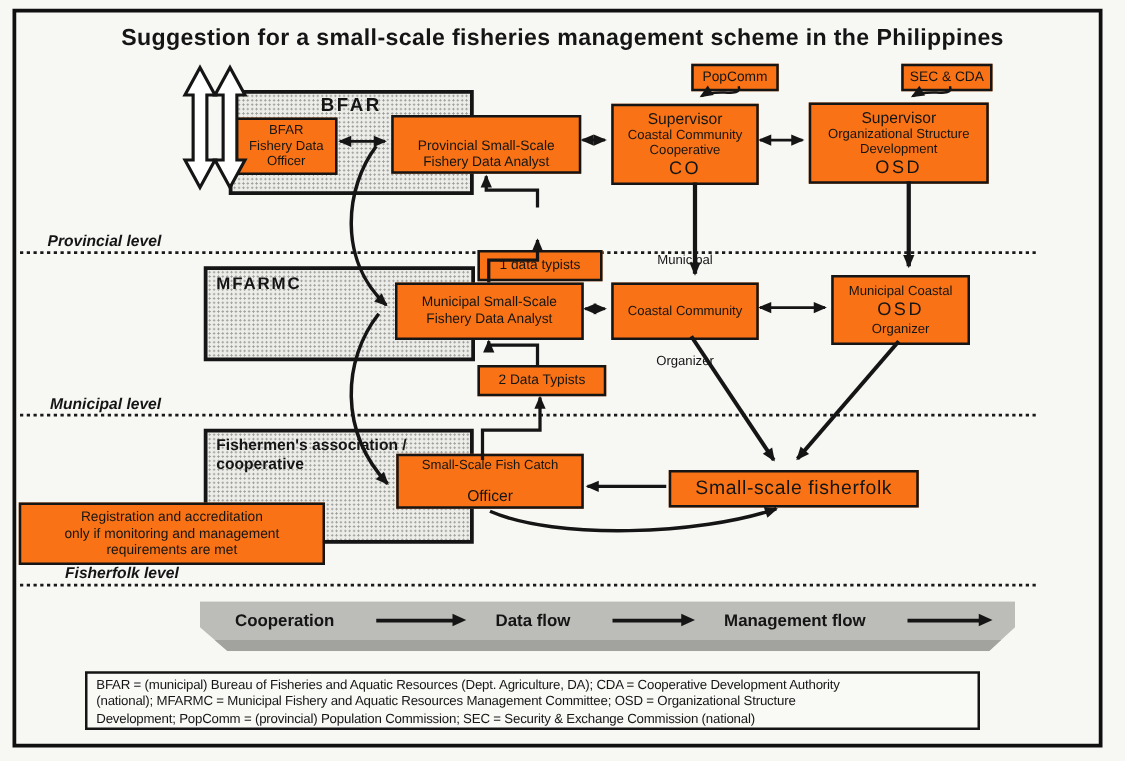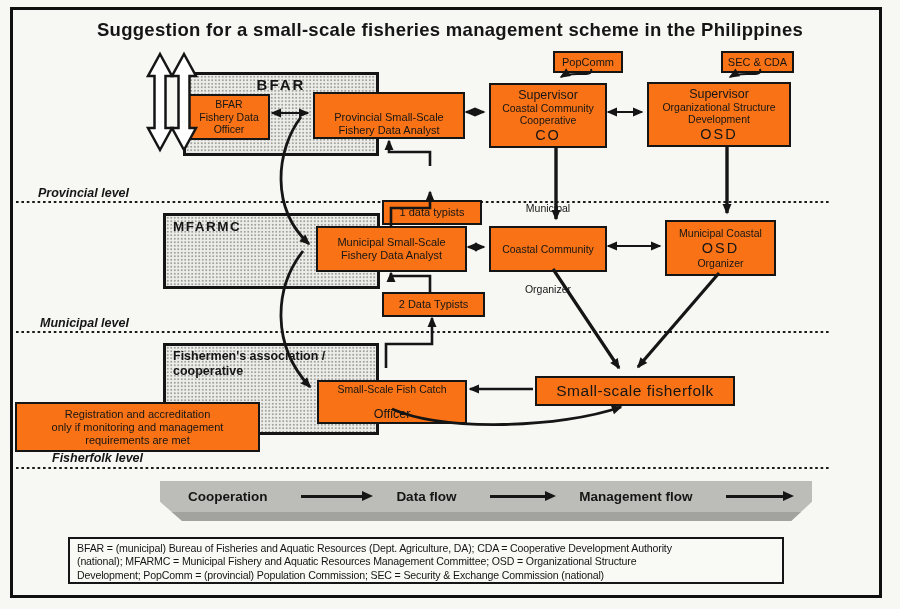--- a/index.html
+++ b/index.html
@@ -128,21 +128,21 @@
   <div class="box" style="left:665px; top:220px; width:107px; height:52px;">
     <div class="t10">Municipal Coastal</div>
     <div class="abbr">OSD</div>
     <div class="t10">Organizer</div>
   </div>
 
   <div class="box small t11" style="left:382px; top:292px; width:99px; height:21px;">
     <div>2 Data Typists</div>
   </div>
 
-  <div class="box" style="left:317px; top:380px; width:146px; height:40px;gap:11px;">
+  <div class="box" style="left:317px; top:363px; width:146px; height:40px;gap:11px;">
     <div class="t10">Small-Scale Fish Catch</div>
     <div class="t12">Officer</div>
   </div>
 
   <div class="box t11" style="left:15px; top:402px; width:241px; height:46px;">
     <div>Registration and accreditation</div>
     <div>only if monitoring and management</div>
     <div>requirements are met</div>
   </div>
 

